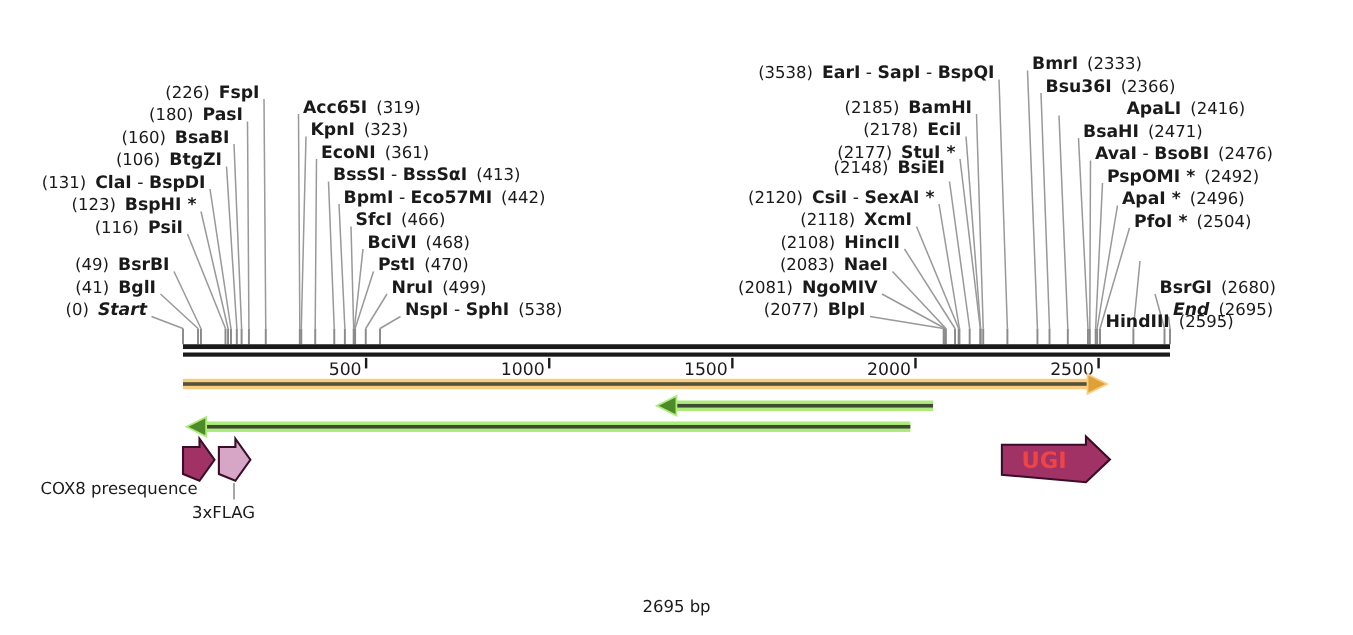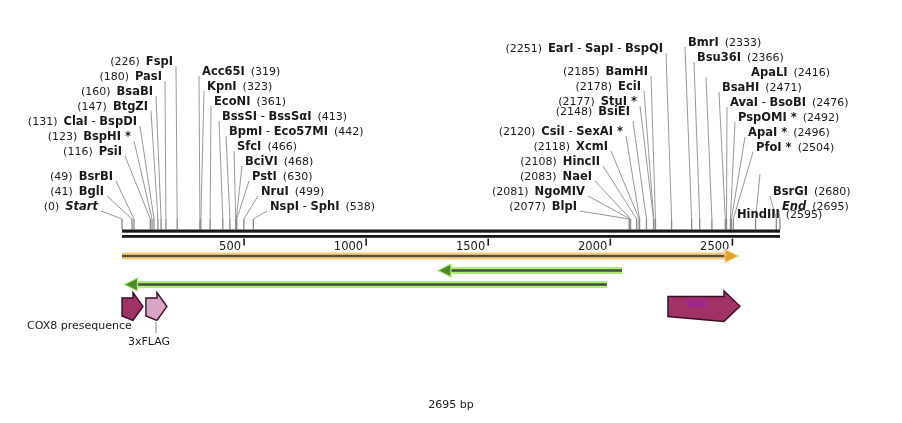--- a/index.html
+++ b/index.html
@@ -16,21 +16,21 @@
   .ez.left  .pos{margin-left:6px;}
   .ez.it b{font-style:italic;}
   
   .watermark{position:absolute;top:6px;right:7px;display:flex;align-items:center;gap:5px;}
   .wm-created{font-size:8px;color:#c6ccd2;}
   .wm-brand{font-size:11.5px;color:#98a1aa;font-weight:bold;letter-spacing:.2px;}
   
   .feat-label{position:absolute;font-size:11px;color:#1a1a1a;}
   .cox8-label{left:27px;top:319px;}
   .flag-label{left:128px;top:335px;}
-  .ugi-label{left:668px;top:298px;width:56px;text-align:center;color:#a21caf;font-weight:bold;font-size:10px;}
+  .ugi-label{left:668px;top:298px;width:56px;text-align:center;color:#ef4444;font-weight:bold;font-size:15px;}
   
   .map-title{position:absolute;left:0;right:0;top:379px;text-align:center;font-size:15px;font-weight:bold;}
   .map-subtitle{position:absolute;left:0;right:0;top:398px;text-align:center;font-size:11px;}
 </style>
 </head>
 <body>
 
 <div class="canvas">
 
   <svg id="map-svg" width="902" height="423" viewBox="0 0 902 423">
@@ -145,45 +145,45 @@
       <line x1="156" y1="322" x2="156" y2="333" stroke="#888888" stroke-width="1"></line>
     </svg>
 
   <div id="enzyme-labels">
       <div class="ez right it" style="top: 199px; right: 804px;"><span class="pos">(0)</span><b>Start</b></div>
       <div class="ez right" style="top: 184px; right: 798px;"><span class="pos">(41)</span><b>BglI</b></div>
       <div class="ez right" style="top: 169px; right: 789px;"><span class="pos">(49)</span><b>BsrBI</b></div>
       <div class="ez right" style="top: 144px; right: 780px;"><span class="pos">(116)</span><b>PsiI</b></div>
       <div class="ez right" style="top: 129px; right: 771px;"><span class="pos">(123)</span><b>BspHI *</b></div>
       <div class="ez right" style="top: 114px; right: 765px;"><span class="pos">(131)</span><b>ClaI</b><span class="sep"> - </span><b>BspDI</b></div>
-      <div class="ez right" style="top: 99px; right: 754px;"><span class="pos">(147)</span><b>BtgZI</b></div>
+      <div class="ez right" style="top: 99px; right: 754px;"><span class="pos">(106)</span><b>BtgZI</b></div>
       <div class="ez right" style="top: 84px; right: 749px;"><span class="pos">(160)</span><b>BsaBI</b></div>
       <div class="ez right" style="top: 69px; right: 740px;"><span class="pos">(180)</span><b>PasI</b></div>
       <div class="ez right" style="top: 54px; right: 729px;"><span class="pos">(226)</span><b>FspI</b></div>
       <div class="ez left" style="top: 64px; left: 202px;"><b>Acc65I</b><span class="pos">(319)</span></div>
       <div class="ez left" style="top: 79px; left: 207px;"><b>KpnI</b><span class="pos">(323)</span></div>
       <div class="ez left" style="top: 94px; left: 214px;"><b>EcoNI</b><span class="pos">(361)</span></div>
       <div class="ez left" style="top: 109px; left: 222px;"><b>BssSI</b><span class="sep"> - </span><b>BssSαI</b><span class="pos">(413)</span></div>
       <div class="ez left" style="top: 124px; left: 229px;"><b>BpmI</b><span class="sep"> - </span><b>Eco57MI</b><span class="pos">(442)</span></div>
       <div class="ez left" style="top: 139px; left: 237px;"><b>SfcI</b><span class="pos">(466)</span></div>
       <div class="ez left" style="top: 154px; left: 245px;"><b>BciVI</b><span class="pos">(468)</span></div>
-      <div class="ez left" style="top: 169px; left: 252px;"><b>PstI</b><span class="pos">(630)</span></div>
+      <div class="ez left" style="top: 169px; left: 252px;"><b>PstI</b><span class="pos">(470)</span></div>
       <div class="ez left" style="top: 184px; left: 261px;"><b>NruI</b><span class="pos">(499)</span></div>
       <div class="ez left" style="top: 199px; left: 270px;"><b>NspI</b><span class="sep"> - </span><b>SphI</b><span class="pos">(538)</span></div>
       <div class="ez right" style="top: 199px; right: 325px;"><span class="pos">(2077)</span><b>BlpI</b></div>
       <div class="ez right" style="top: 184px; right: 317px;"><span class="pos">(2081)</span><b>NgoMIV</b></div>
       <div class="ez right" style="top: 169px; right: 310px;"><span class="pos">(2083)</span><b>NaeI</b></div>
       <div class="ez right" style="top: 154px; right: 302px;"><span class="pos">(2108)</span><b>HincII</b></div>
       <div class="ez right" style="top: 139px; right: 294px;"><span class="pos">(2118)</span><b>XcmI</b></div>
       <div class="ez right" style="top: 124px; right: 279px;"><span class="pos">(2120)</span><b>CsiI</b><span class="sep"> - </span><b>SexAI *</b></div>
       <div class="ez right" style="top: 104px; right: 272px;"><span class="pos">(2148)</span><b>BsiEI</b></div>
       <div class="ez right" style="top: 94px; right: 265px;"><span class="pos">(2177)</span><b>StuI *</b></div>
       <div class="ez right" style="top: 79px; right: 261px;"><span class="pos">(2178)</span><b>EciI</b></div>
       <div class="ez right" style="top: 64px; right: 254px;"><span class="pos">(2185)</span><b>BamHI</b></div>
-      <div class="ez right" style="top: 41px; right: 239px;"><span class="pos">(2251)</span><b>EarI</b><span class="sep"> - </span><b>SapI</b><span class="sep"> - </span><b>BspQI</b></div>
+      <div class="ez right" style="top: 41px; right: 239px;"><span class="pos">(3538)</span><b>EarI</b><span class="sep"> - </span><b>SapI</b><span class="sep"> - </span><b>BspQI</b></div>
       <div class="ez left" style="top: 35px; left: 688px;"><b>BmrI</b><span class="pos">(2333)</span></div>
       <div class="ez left" style="top: 50px; left: 697px;"><b>Bsu36I</b><span class="pos">(2366)</span></div>
       <div class="ez left" style="top: 65px; left: 751px;"><b>ApaLI</b><span class="pos">(2416)</span></div>
       <div class="ez left" style="top: 80px; left: 722px;"><b>BsaHI</b><span class="pos">(2471)</span></div>
       <div class="ez left" style="top: 95px; left: 730px;"><b>AvaI</b><span class="sep"> - </span><b>BsoBI</b><span class="pos">(2476)</span></div>
       <div class="ez left" style="top: 110px; left: 738px;"><b>PspOMI *</b><span class="pos">(2492)</span></div>
       <div class="ez left" style="top: 125px; left: 748px;"><b>ApaI *</b><span class="pos">(2496)</span></div>
       <div class="ez left" style="top: 140px; left: 756px;"><b>PfoI *</b><span class="pos">(2504)</span></div>
       <div class="ez left" style="top: 162px; left: 737px; margin-top: 45px;"><b>HindIII</b><span class="pos">(2595)</span></div>
       <div class="ez left" style="top: 184px; left: 773px;"><b>BsrGI</b><span class="pos">(2680)</span></div>

